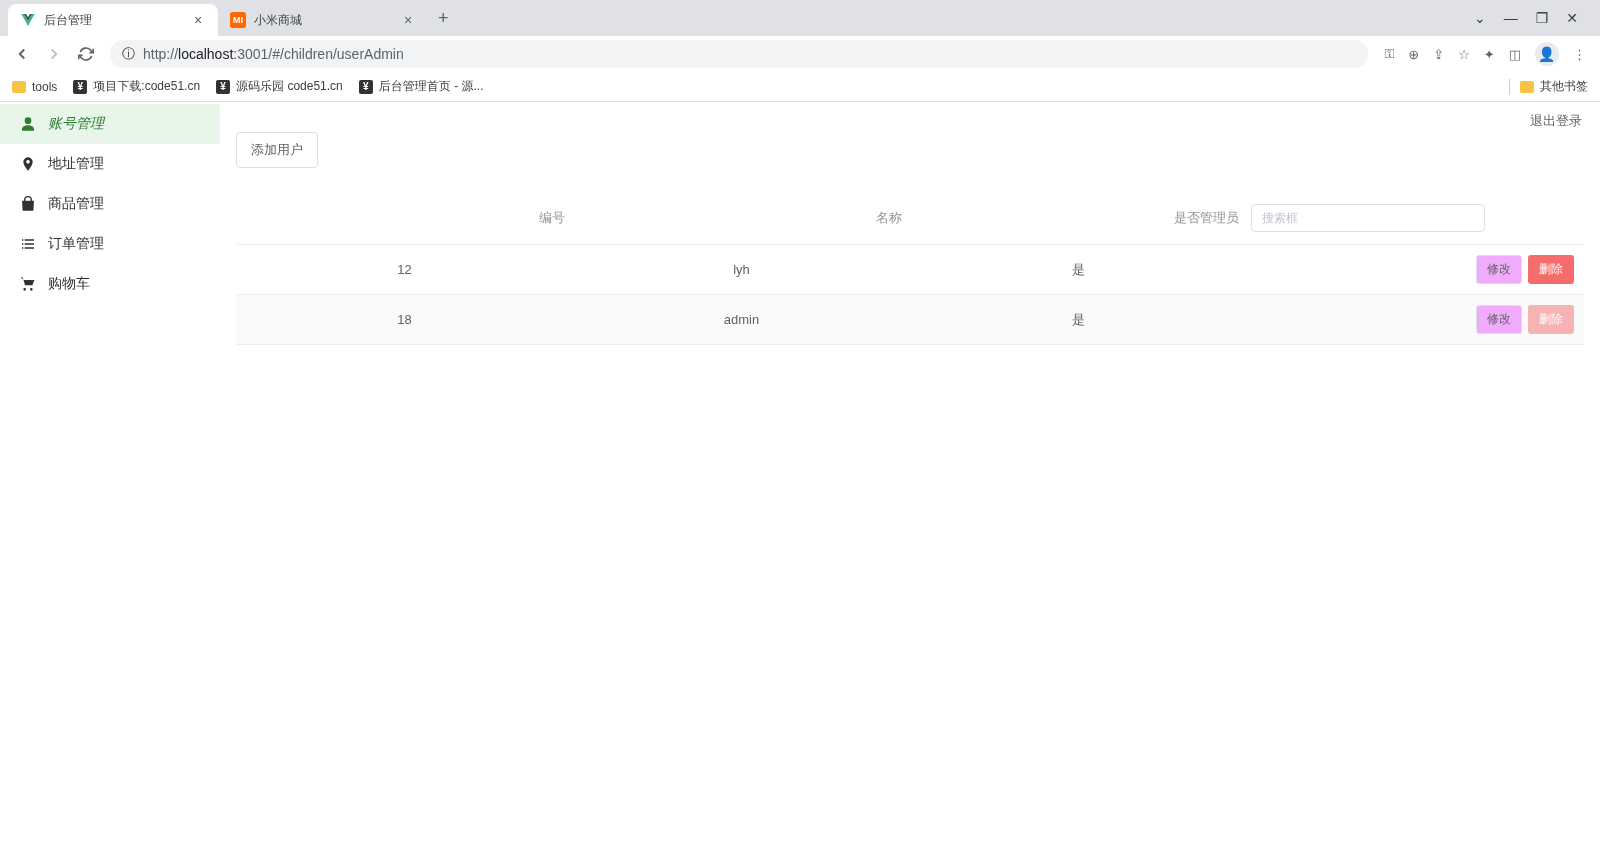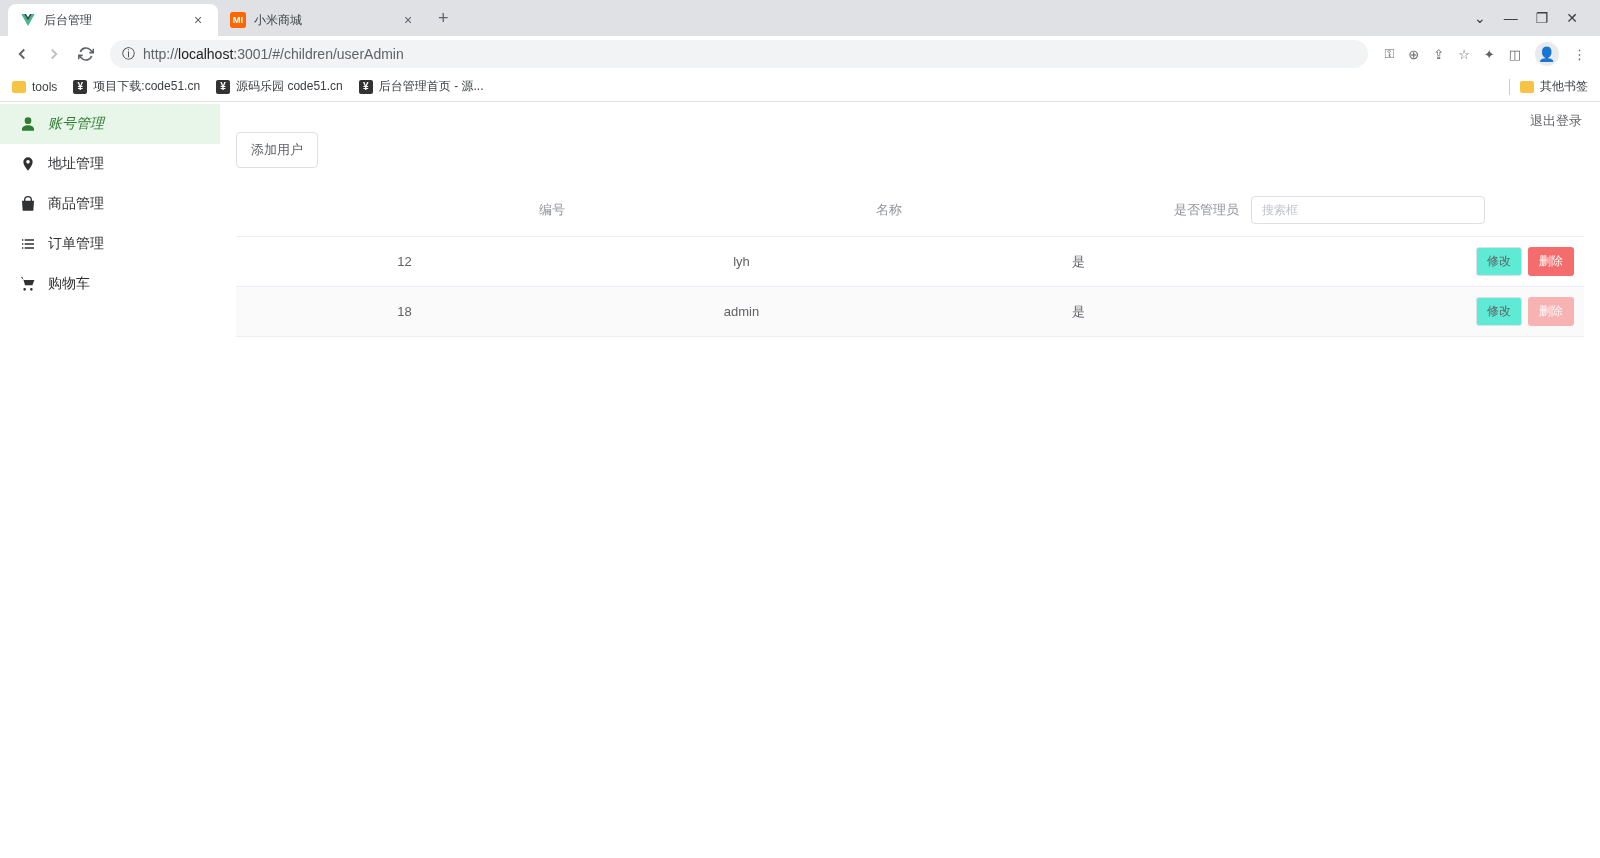--- a/index.html
+++ b/index.html
@@ -38,32 +38,32 @@
     .app { display: flex; position: relative; }
     .logout { position: absolute; top: 10px; right: 18px; font-size: 13px; color: #606266; cursor: pointer; }
     
     .sidebar { width: 220px; padding-top: 2px; }
     .menu-item { display: flex; align-items: center; gap: 12px; height: 40px; padding: 0 20px; font-size: 14px; color: #303133; cursor: pointer; }
     .menu-item.active { background: #e8f5e9; color: #2e7d32; font-style: italic; }
     .menu-item.active .menu-icon { fill: #2e7d32; }
     .menu-icon { width: 16px; height: 16px; fill: #303133; }
     
     .main { flex: 1; padding: 12px 16px 0 16px; }
-    .add-btn { display: inline-block; padding: 8px 14px; border: 1px solid #dcdfe6; border-radius: 4px; background: #fff; font-size: 13px; color: #606266; cursor: pointer; margin-bottom: 16px; }
+    .add-btn { display: inline-block; padding: 8px 14px; border: 1px solid #dcdfe6; border-radius: 4px; background: #fff; font-size: 13px; color: #606266; cursor: pointer; margin-bottom: 24px; }
     
     .table { width: 100%; border-collapse: collapse; }
     .table th { font-weight: 500; color: #909399; font-size: 13px; padding: 12px 8px; text-align: right; border-bottom: 1px solid #ebeef5; background: #fff; }
     .table th:last-child { text-align: left; padding-left: 4px; }
     .table td { padding: 10px 8px; text-align: center; color: #606266; font-size: 13px; border-bottom: 1px solid #ebeef5; }
     .table tbody tr:nth-child(even) { background: #fafafa; }
     .table td.actions { text-align: right; padding-right: 10px; }
     .search-input { width: 234px; height: 28px; border: 1px solid #dcdfe6; border-radius: 4px; padding: 0 10px; font-size: 12px; color: #606266; outline: none; }
     .search-input::placeholder { color: #c0c4cc; }
     .btn-sm { display: inline-block; padding: 5px 10px; border-radius: 3px; font-size: 12px; cursor: pointer; border: 1px solid transparent; margin-left: 6px; }
-    .btn-edit { background: #5eead4; border-color: #dcdfe6; color: #606266; }
+    .btn-edit { background: #f0abfc; border-color: #dcdfe6; color: #606266; }
     .btn-del { background: #f56c6c; color: #fff; }
     .btn-del.faded { opacity: 0.5; }
     
     .watermark { position: absolute; top: 310px; left: 50%; transform: translateX(-50%); font-size: 32px; color: #e60012; font-family: "SimSun", serif; letter-spacing: 1px; white-space: nowrap; }
   </style>
 </head>
 <body>
 
 <div class="browser-chrome">
   <div class="tab-bar">

